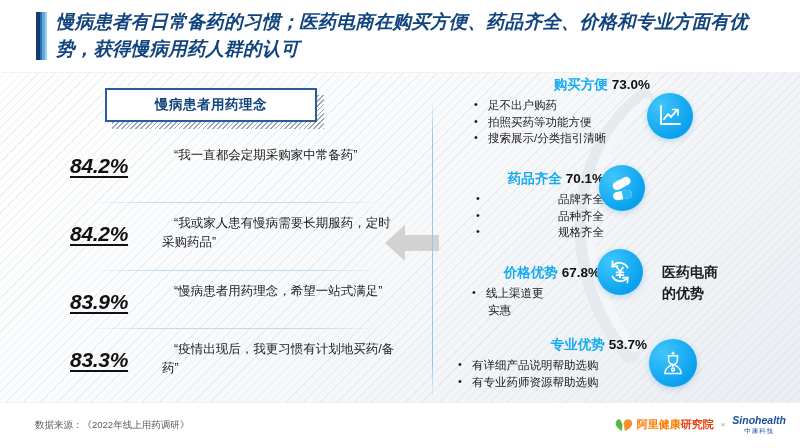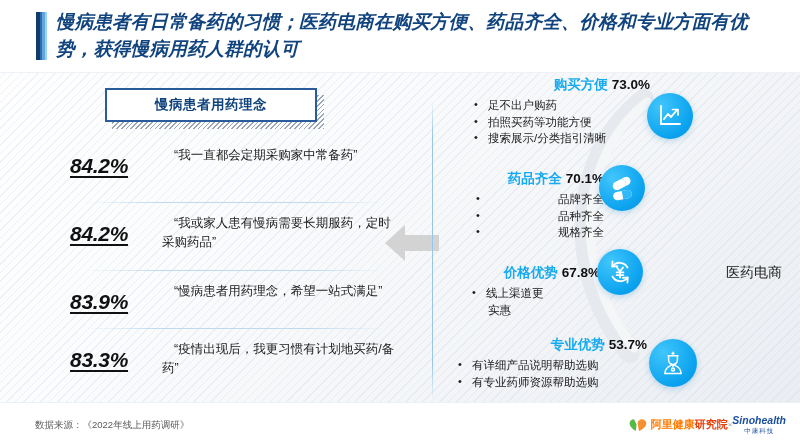--- a/index.html
+++ b/index.html
@@ -157,23 +157,23 @@
   #arc {
     position: absolute;
     left: 120px; top: 10px;
     width: 200px; height: 300px;
     pointer-events: none;
   }
   #center-label {
     position: absolute;
     left: 230px; top: 190px;
     width: 120px;
-    text-align: right;
+    text-align: left;
     font-size: 14px;
-    font-weight: normal;
+    font-weight: bold;
     line-height: 21px;
     color: #1b1b1b;
   }
 
   .adv-block { position: absolute; }
   .adv-head {
     white-space: nowrap;
     font-size: 13.5px;
     font-weight: bold;
     line-height: 17px;
@@ -226,20 +226,21 @@
     position: absolute;
     left: 35px; top: 16px;
     font-size: 9.5px;
     color: #5a5a5a;
   }
   #logo-area {
     position: absolute;
     right: 14px; top: 12px;
     display: flex;
     align-items: center;
+    gap: 7px;
   }
   #ali-logo { display: flex; align-items: center; gap: 4px; }
   #ali-text { font-size: 11px; font-weight: bold; color: #f08000; letter-spacing: 0px; }
   #ali-text .t1 { color: #ff7a00; }
   #ali-text .t2 { color: #e8420f; }
   #logo-x { font-size: 8px; color: #9aa0a8; }
   #sino-logo { text-align: center; line-height: 1; }
   #sino-en { font-size: 10.5px; font-weight: bold; color: #1b4fa0; font-style: italic; }
   #sino-cn { font-size: 6.5px; color: #1b4fa0; letter-spacing: 1px; margin-top: 2px; }
 </style>
@@ -292,20 +293,21 @@
 
   <div id="right-panel">
 
     <svg id="arc" viewBox="0 0 200 300">
       <path d="M 92 16 C 22 70, 8 185, 78 272" fill="none" stroke="#e6e9ee" stroke-width="19" stroke-linecap="round"></path>
       <path d="M 95 20 C 28 72, 16 183, 82 266" fill="none" stroke="#f4f6f8" stroke-width="9" stroke-linecap="round"></path>
     </svg>
 
     <div id="center-label">
       <div>医药电商</div>
+      <div>的优势</div>
     </div>
 
     <div class="adv-block" style="left:18px; top:4px; width:200px; text-align:right;">
       <div class="adv-head">
         <span class="adv-name">购买方便</span><span class="adv-val">73.0%</span>
       </div>
       <ul class="adv-list" style="text-align:left; margin-left:22px;">
         <li>足不出户购药</li>
         <li>拍照买药等功能方便</li>
         <li>搜索展示/分类指引清晰</li>

